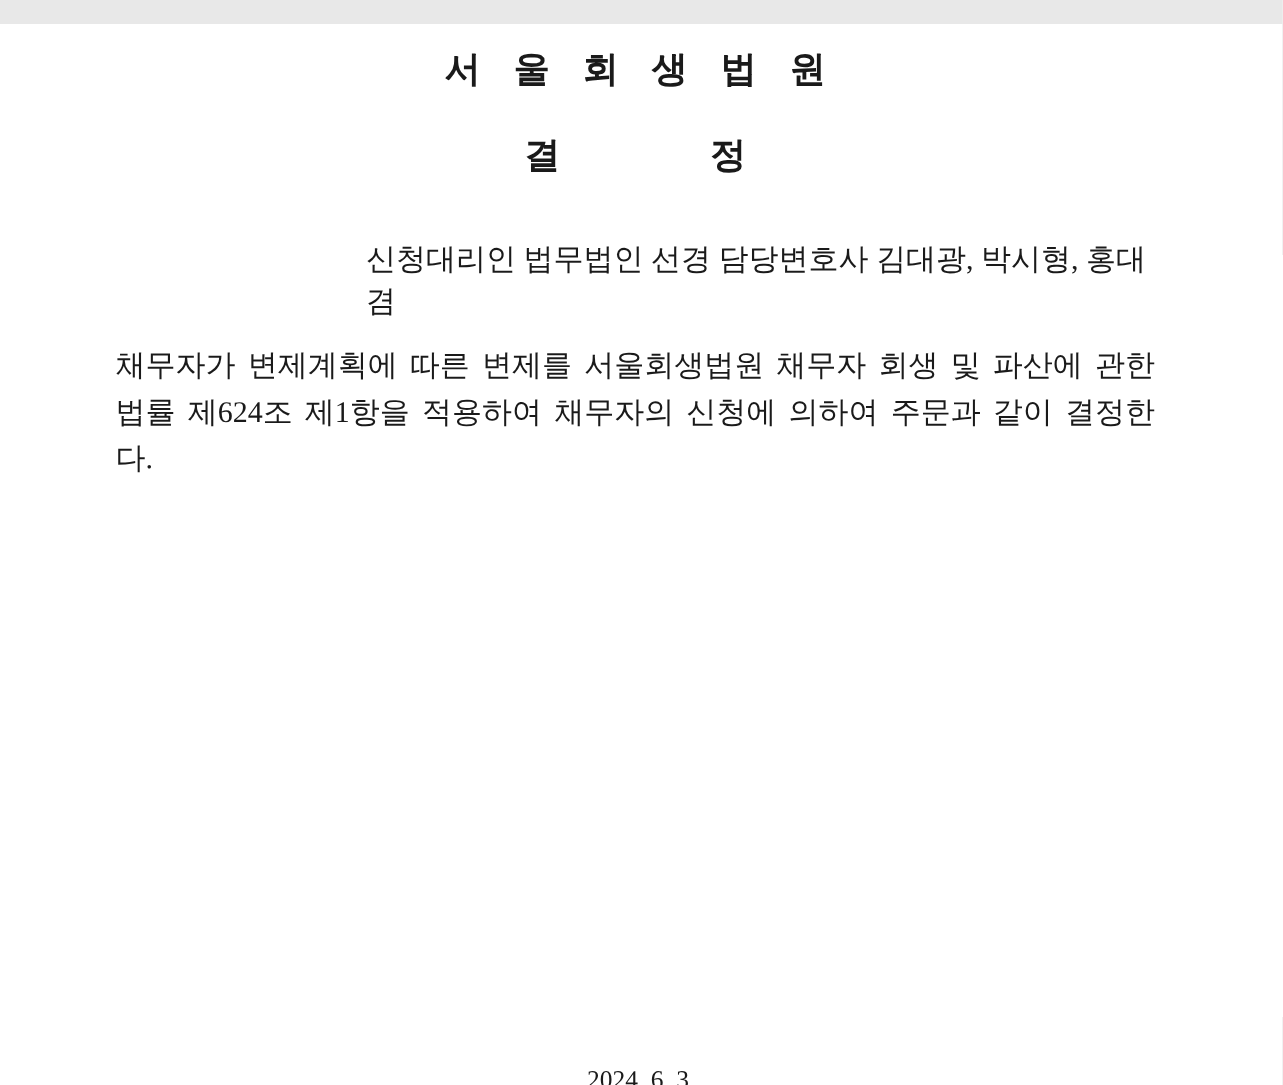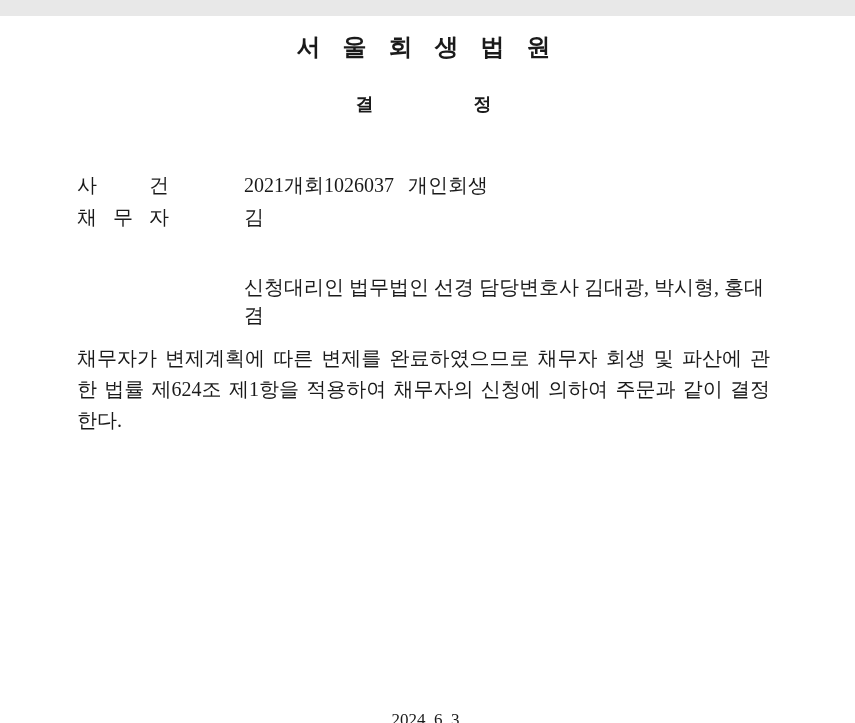--- a/index.html
+++ b/index.html
@@ -26,21 +26,21 @@
   }
   .court-title .spread {
     display: inline-block;
     letter-spacing: 22px;
     padding-left: 22px; 
   }
   .doc-type { margin-top: 27px; }
   .section-heading {
     font-family: Liberation Serif, serif;
     font-weight: bold;
-    font-size: 18px;
+    font-size: 24px;
     line-height: 30px;
   }
   .section-heading .spread2 {
     display: inline-block;
     letter-spacing: 100px;
     padding-left: 100px;
   }
   
   .case-table { margin-top: 50px; }
   .case-row { line-height: 32px; white-space: nowrap; }
@@ -83,29 +83,21 @@
 <div class="page">
 
   <div class="center-line court-title">
     <span class="spread">서울회생법원</span>
   </div>
 
   <div class="center-line section-heading doc-type">
     <span class="spread2">결정</span>
   </div>
 
-  <div class="case-table">
-    <div class="case-row">
-      <span class="case-label">사 건</span><span class="case-value">2021개회1026037</span><span class="case-type-gap">개인회생</span>
-    </div>
-    <div class="case-row">
-      <span class="case-label">채 무 자</span><span class="case-value">김</span>
-    </div>
-  </div>
 
   <div class="rep-line">신청대리인 법무법인 선경 담당변호사 김대광, 박시형, 홍대겸</div>
 
 
-  <div class="reason-body">채무자가 변제계획에 따른 변제를 완료하였으므로 채무자 회생 및 파산에 관한 법률 제624조 제1항을 적용하여 채무자의 신청에 의하여 주문과 같이 결정한다.</div>
+  <div class="reason-body">채무자가 변제계획에 따른 변제를 서울회생법원 채무자 회생 및 파산에 관한 법률 제624조 제1항을 적용하여 채무자의 신청에 의하여 주문과 같이 결정한다.</div>
 
   <div class="decision-date">2024. 6. 3.</div>
 
 </div>
 
 </body></html>

